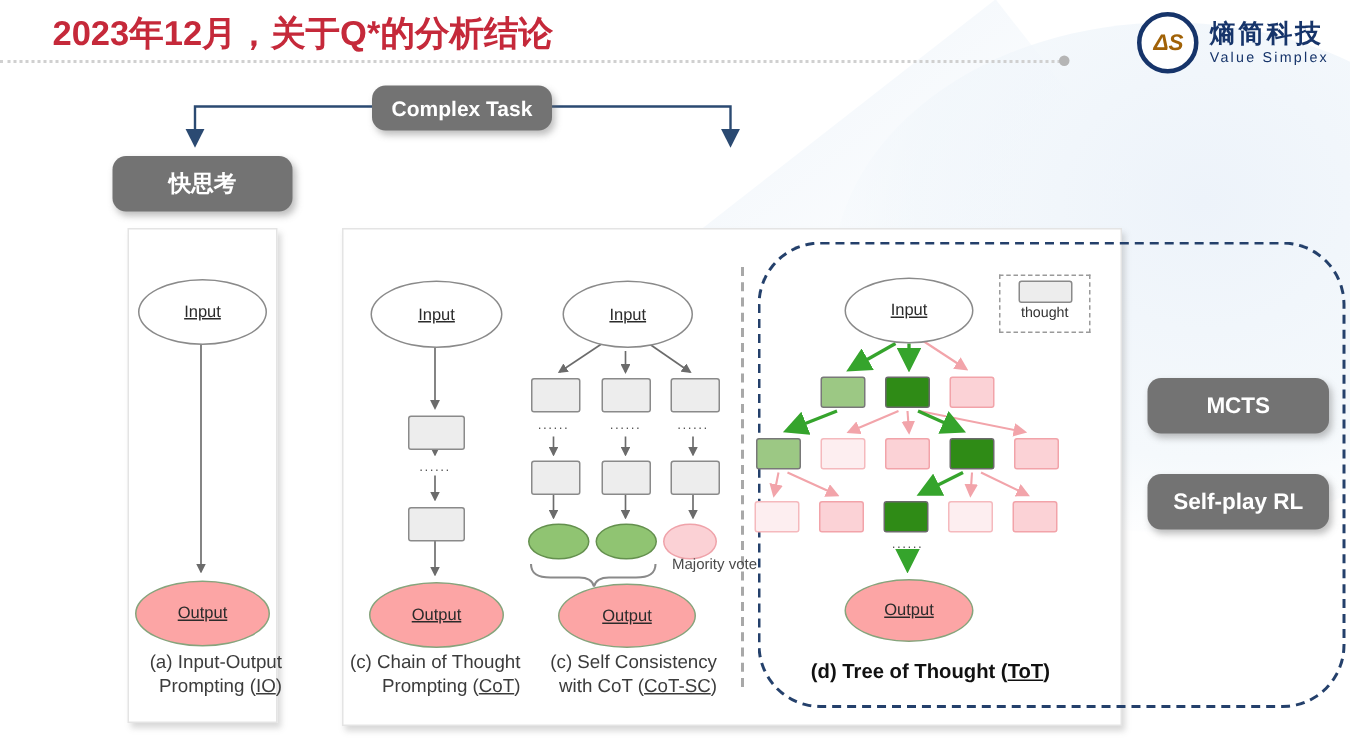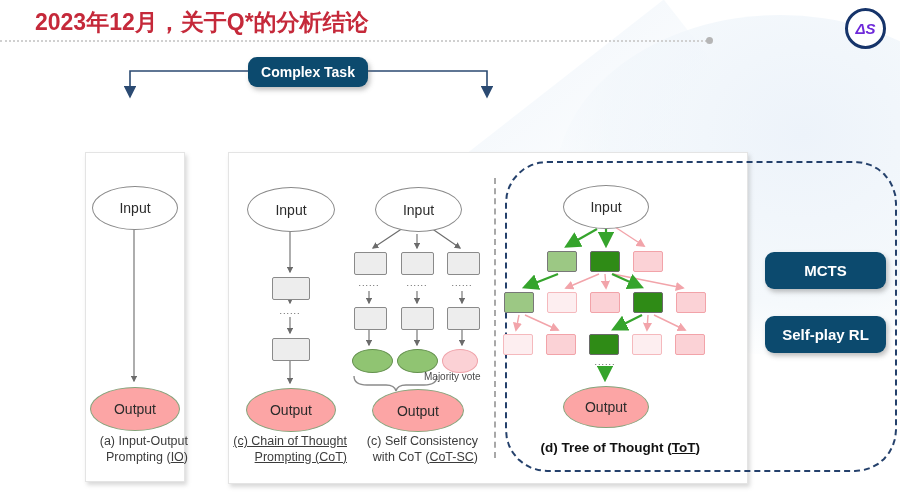--- a/index.html
+++ b/index.html
@@ -8,66 +8,66 @@
   
   .bg1{position:absolute;left:555px;top:15px;width:450px;height:340px;border-radius:50%;
        background:radial-gradient(ellipse at 55% 35%, #edf3fa 0%, #f5f9fc 55%, rgba(255,255,255,0) 75%);z-index:0;}
   .bg2{position:absolute;left:430px;top:80px;width:320px;height:170px;transform:rotate(-38deg);
        background:linear-gradient(#f1f6fb, rgba(255,255,255,0));opacity:.65;z-index:0;}
   
   .title{position:absolute;left:35px;top:7px;font-size:23px;font-weight:bold;color:#c5293a;z-index:5;}
   .rule{position:absolute;left:0;top:40px;width:707px;border-top:2px dotted #d0d0d0;z-index:4;}
   .rule-dot{position:absolute;left:706px;top:37px;width:7px;height:7px;border-radius:50%;background:#b5b5b5;z-index:4;}
   .logo{position:absolute;right:14px;top:8px;display:flex;gap:7px;align-items:center;z-index:5;}
-  .logo-circle{width:35px;height:35px;border-radius:50%;border:3px solid #16346a;color:#6d28d9;
+  .logo-circle{width:35px;height:35px;border-radius:50%;border:3px solid #16346a;color:#a16207;
        display:flex;align-items:center;justify-content:center;font-weight:bold;font-style:italic;font-size:15px;background:#fff;}
   .logo-cn{font-size:17px;font-weight:bold;color:#16346a;letter-spacing:2px;line-height:19px;}
   .logo-en{font-size:9.5px;color:#16346a;letter-spacing:1.5px;margin-top:1px;}
   
-  .rbtn{position:absolute;background:#0c4a6e;color:#fff;font-weight:bold;border:none;border-radius:9px;
+  .rbtn{position:absolute;background:#737373;color:#fff;font-weight:bold;border:none;border-radius:9px;
         display:flex;align-items:center;justify-content:center;z-index:6;cursor:pointer;
         box-shadow:2px 3px 5px rgba(110,110,110,.45);font-family:inherit;}
   .btn-root{left:248px;top:57px;width:120px;height:30px;font-size:14px;}
   .btn-fast{left:75px;top:104px;width:120px;height:37px;font-size:15px;}
   .btn-slow{left:427px;top:104px;width:119px;height:37px;font-size:15px;}
   .btn-mcts{left:765px;top:252px;width:121px;height:37px;font-size:15px;}
   .btn-selfplay{left:765px;top:316px;width:121px;height:37px;font-size:15px;}
   
   .card{position:absolute;background:#fff;border:1px solid #e4e4e4;box-shadow:2px 3px 4px rgba(120,120,120,.28);z-index:1;}
   .card-io{left:85px;top:152px;width:98px;height:328px;}
   .card-mid{left:228px;top:152px;width:518px;height:330px;}
   .divider{position:absolute;left:494px;top:178px;height:280px;border-left:2px dashed #a8a8a8;z-index:2;}
   .tot-frame{position:absolute;left:505px;top:161px;width:388px;height:307px;border:2.5px dashed #24406b;
              border-radius:42px;z-index:2;}
   
   .wires{position:absolute;left:0;top:0;z-index:3;pointer-events:none;}
   
   .ell{position:absolute;border-radius:50%;display:flex;align-items:center;justify-content:center;
-       font-size:14px;color:#2b2b2b;background:#fff;border:1.4px solid #8a8a8a;z-index:4;}
+       font-size:11px;color:#2b2b2b;background:#fff;border:1.4px solid #8a8a8a;z-index:4;text-decoration:underline;}
   .green-out{background:#fca5a5;border-color:#86a47c;}
   
   .tbox{position:absolute;background:#ededed;border:1.2px solid #8a8a8a;border-radius:2px;z-index:4;}
   
   .trow{position:absolute;display:flex;gap:13px;z-index:4;}
   .tnode{width:30px;height:21px;border-radius:2px;box-sizing:border-box;}
   .light-green{background:#9cc884;border:1.4px solid #787878;}
   .dark-green{background:#2f8b16;border:1.4px solid #6a6a6a;}
   .pink{background:#fbd2d6;border:1.2px solid #f2a3a9;}
   .very-light-pink{background:#fdeef0;border:1.2px solid #f5b9bd;}
   
   .sc-res{position:absolute;left:352px;top:349px;display:flex;gap:4px;z-index:4;}
   .sc-res .res{width:41px;height:24px;border-radius:50%;box-sizing:border-box;}
   .res-green{background:#90c472;border:1.3px solid #64904e;}
   .res-pink{background:#fbd1d5;border:1.3px solid #efa3aa;width:36px !important;}
   
   .dots{position:absolute;font-size:9px;letter-spacing:1px;color:#555;text-align:center;width:36px;line-height:1;z-index:4;}
-  .mvote{position:absolute;left:424px;top:371px;font-size:10px;color:#4a4a4a;z-index:4;}
+  .mvote{position:absolute;left:448px;top:371px;font-size:10px;color:#4a4a4a;z-index:4;}
   .cap{position:absolute;text-align:right;font-size:12.5px;line-height:15.5px;color:#3c3c3c;z-index:4;}
   .cap-io{left:80px;top:434px;width:108px;}
-  .cap-cot{left:233px;top:434px;width:114px;text-decoration:underline;}
+  .cap-cot{left:233px;top:434px;width:114px;}
   .cap-sc{left:356px;top:434px;width:122px;}
   .cap-tot{left:510px;top:440px;width:190px;font-weight:bold;font-size:13.5px;color:#111;}
   .abbr{text-decoration:underline;}
   
   .legend{position:absolute;left:666px;top:183px;width:61px;height:39px;border:1.2px dashed #9a9a9a;
           background:#fff;z-index:4;box-sizing:border-box;}
   .legend-rect{width:36px;height:15px;margin:3px auto 0;background:#ededed;border:1.2px solid #8a8a8a;border-radius:2px;box-sizing:border-box;}
   .legend-label{font-size:9.5px;color:#333;text-align:center;margin-top:1px;}
 </style>
 </head>
@@ -76,20 +76,24 @@
 <div class="stage">
 
   <div class="bg1"></div>
   <div class="bg2"></div>
 
   <div class="title">2023年12月，关于Q*的分析结论</div>
   <div class="rule"></div>
   <div class="rule-dot"></div>
   <div class="logo">
     <div class="logo-circle">ΔS</div>
+    <div>
+      <div class="logo-cn">熵简科技</div>
+      <div class="logo-en">Value Simplex</div>
+    </div>
   </div>
 
   <svg class="wires" width="900" height="501">
     <defs>
       <marker id="ah-navy" viewBox="0 0 10 10" refX="8" refY="5" markerWidth="8" markerHeight="8" orient="auto">
           <path d="M0,0L10,5L0,10z" fill="#2b4a72"></path>
         </marker>
       <marker id="ah-gray" viewBox="0 0 10 10" refX="8" refY="5" markerWidth="6" markerHeight="6" orient="auto">
           <path d="M0,0L10,5L0,10z" fill="#6b6b6b"></path>
         </marker>
@@ -142,20 +146,21 @@
       <path d="M597,229 L567,246" marker-end="url(#ah-green)"></path>
       <path d="M606,229 L606,245" marker-end="url(#ah-green)"></path>
       <path d="M558,274 L525,287" marker-end="url(#ah-green)"></path>
       <path d="M612,274 L641,287" marker-end="url(#ah-green)"></path>
       <path d="M642,315 L614,329" marker-end="url(#ah-green)"></path>
       <path d="M605,366 L605,379" marker-end="url(#ah-green)"></path>
     </g>
   </svg>
 
   <button class="rbtn btn-root">Complex Task</button>
+  <button class="rbtn btn-fast">快思考</button>
   <button class="rbtn btn-mcts">MCTS</button>
   <button class="rbtn btn-selfplay">Self-play RL</button>
 
   <div class="card card-io"></div>
   <div class="card card-mid"></div>
   <div class="divider"></div>
   <div class="tot-frame"></div>
 
   <div class="ell" style="left:92px;top:186px;width:84px;height:42px;">Input</div>
   <div class="ell green-out" style="left:90px;top:387px;width:88px;height:42px;">Output</div>
@@ -190,20 +195,24 @@
       <div class="res res-pink"></div>
     </div>
   <div class="mvote">Majority vote</div>
   <div class="ell green-out" style="left:372px;top:389px;width:90px;height:41px;">Output</div>
   <div class="cap cap-sc">
     <span>(c) Self Consistency</span><br>
     <span>with CoT (</span><span class="abbr">CoT-SC</span><span>)</span>
   </div>
 
   <div class="ell" style="left:563px;top:185px;width:84px;height:42px;">Input</div>
+  <div class="legend">
+    <div class="legend-rect"></div>
+    <div class="legend-label">thought</div>
+  </div>
   <div class="trow" style="left:547px;top:251px;">
       <div class="tnode light-green"></div>
       <div class="tnode dark-green"></div>
       <div class="tnode pink"></div>
     </div>
   <div class="trow" style="left:504px;top:292px;">
       <div class="tnode light-green"></div>
       <div class="tnode very-light-pink"></div>
       <div class="tnode pink"></div>
       <div class="tnode dark-green"></div>

